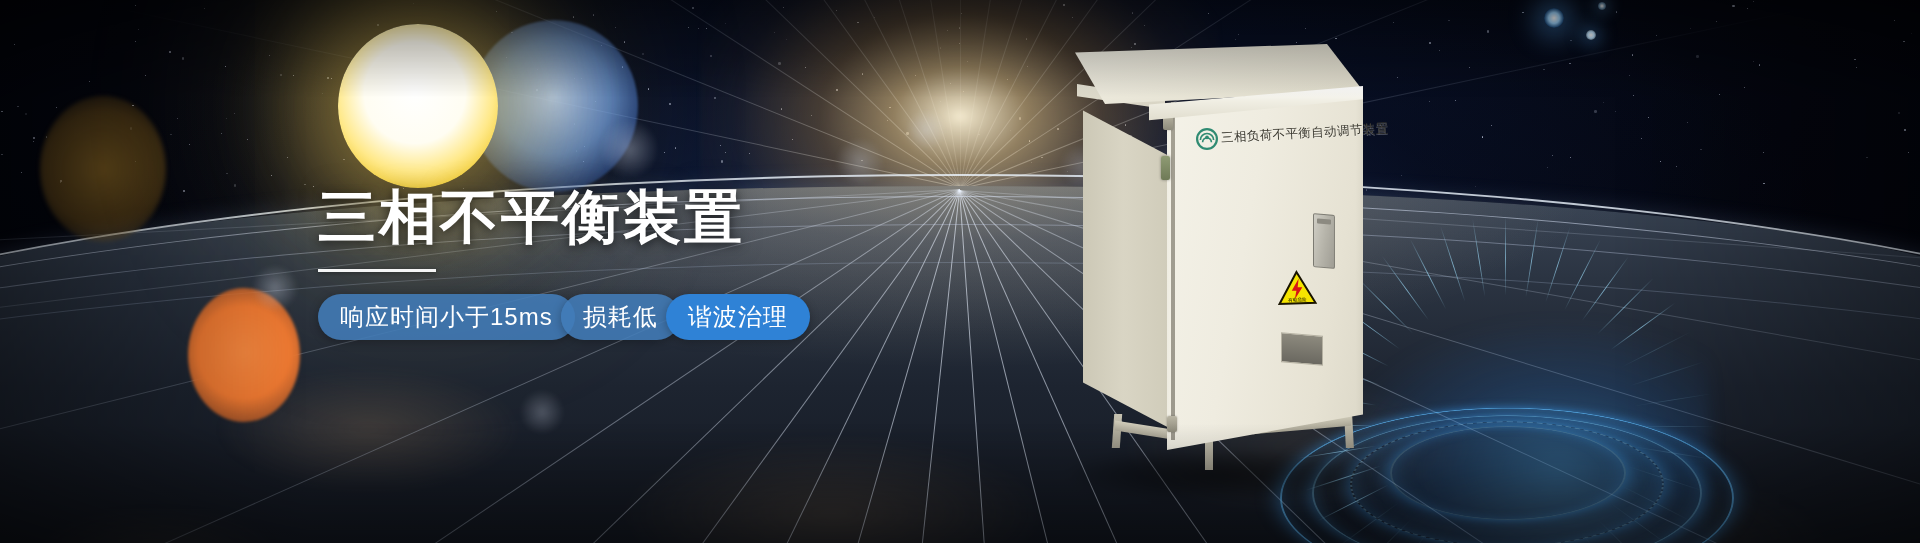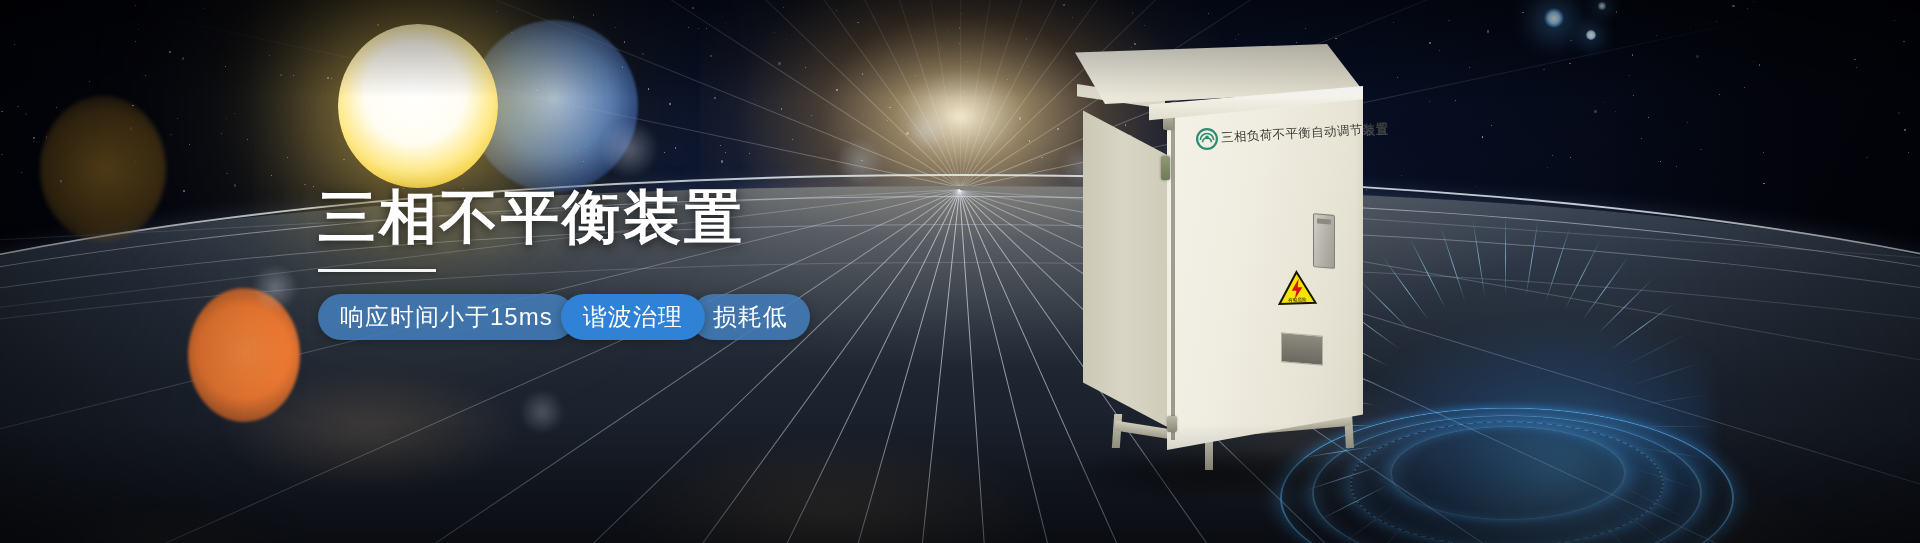--- a/index.html
+++ b/index.html
@@ -692,19 +692,19 @@
     <div class="cab-vent"></div>
   </div>
 
   <div id="copy">
     <h1 id="headline">三相不平衡装置</h1>
 
     <div id="divider"></div>
 
     <div id="tags">
       <div class="tag muted">响应时间小于15ms</div>
+      <div class="tag muted third">损耗低</div>
       <div class="tag bright">谐波治理</div>
-      <div class="tag muted third">损耗低</div>
     </div>
   </div>
 
   <div class="layer" id="vignette"></div>
 </div>
 
 </body></html>

